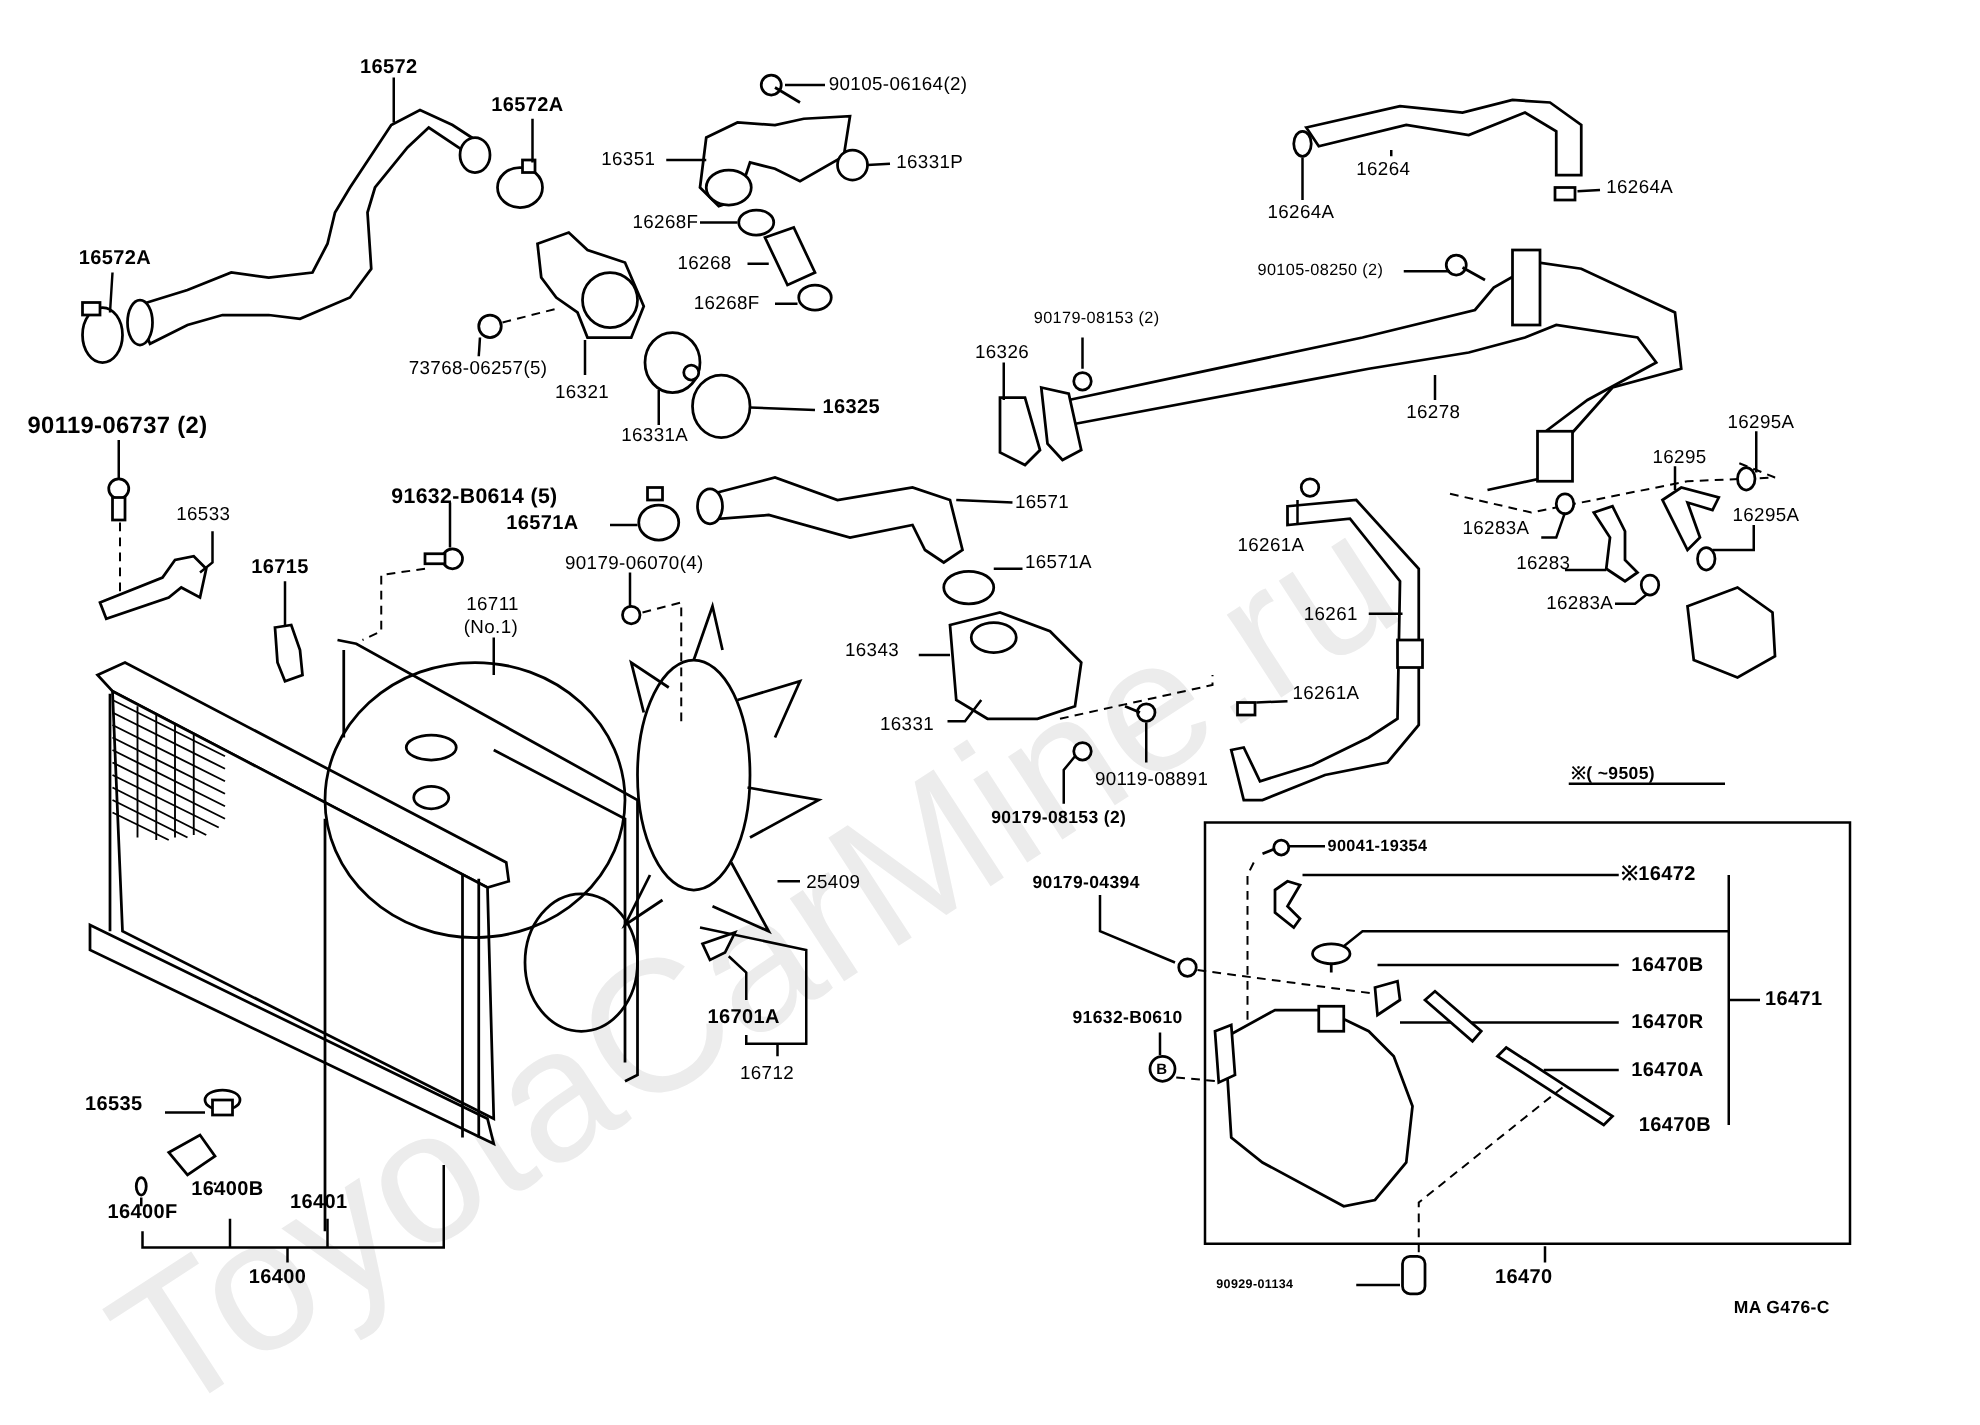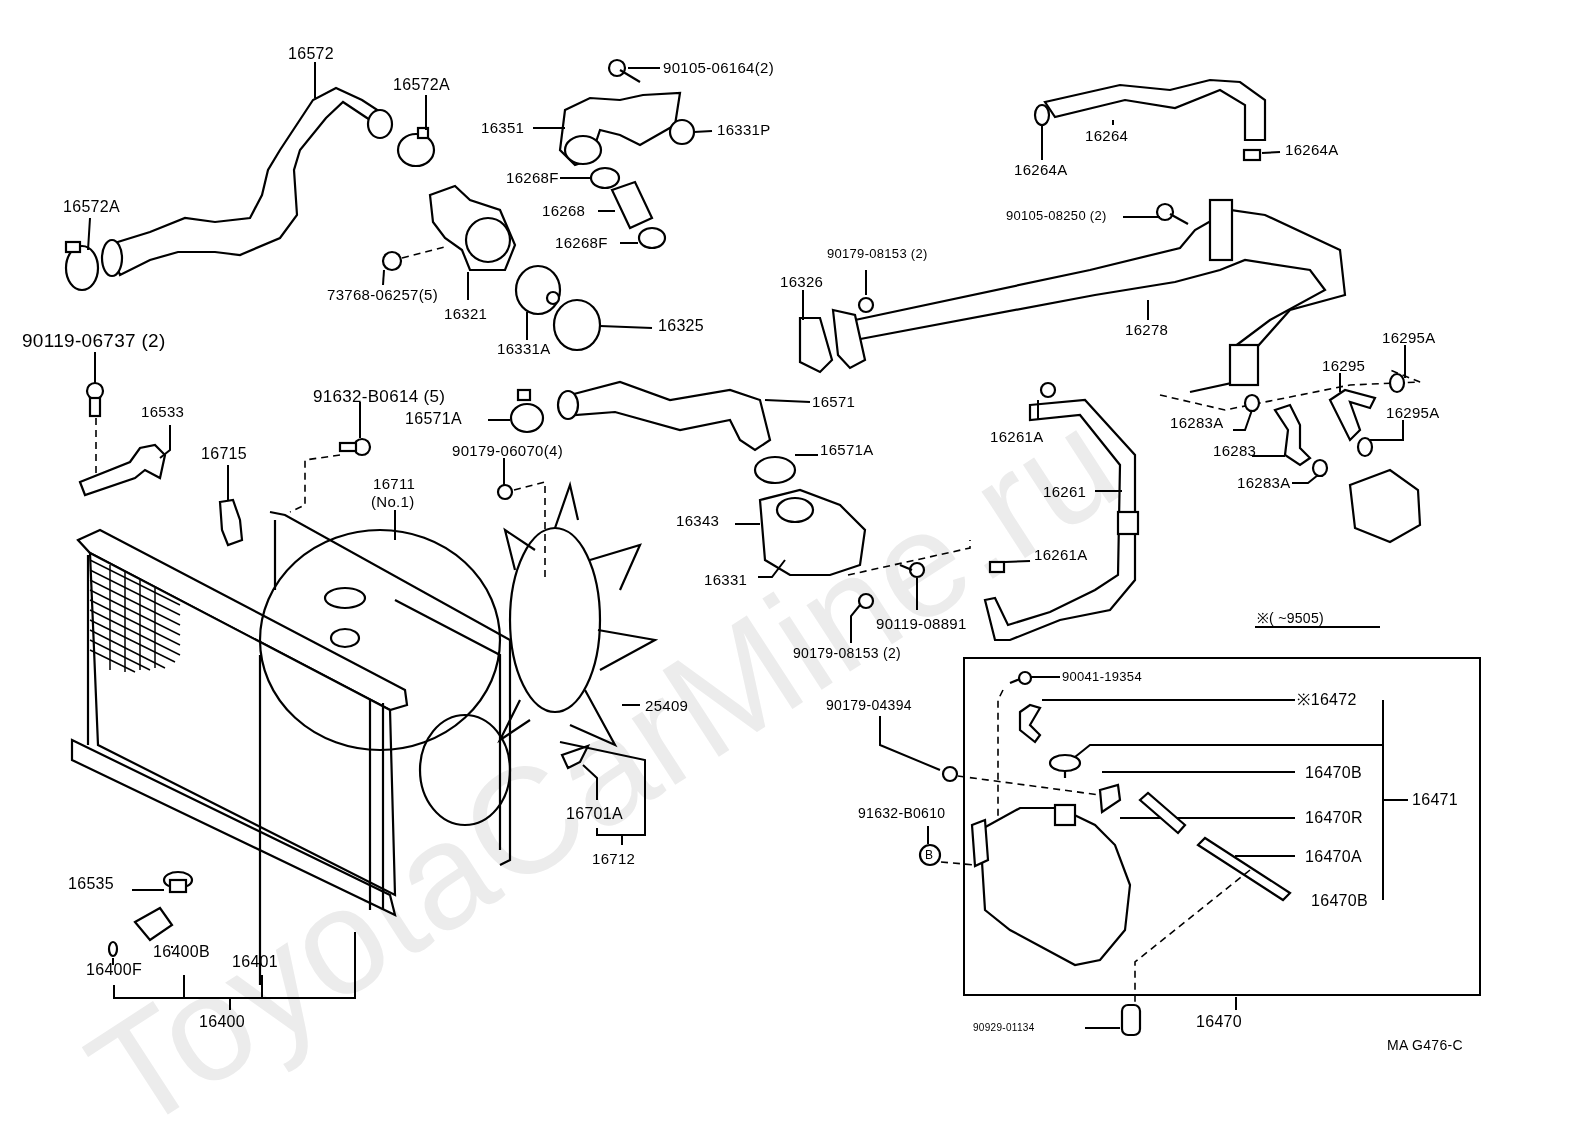--- a/index.html
+++ b/index.html
@@ -1,21 +1,21 @@
 <!DOCTYPE html>
 <html><head>
 <meta charset="utf-8">
 <style>
   html, body { margin: 0; padding: 0; background: #ffffff; }
   body { width: 1584px; height: 1140px; position: relative; overflow: hidden;
          font-family: "Liberation Sans", sans-serif; color: #000; }
   #stage { position: absolute; left: 0; top: 0; width: 1584px; height: 1140px; }
   .lbl { position: absolute; font-family: "Liberation Sans", sans-serif; font-size: 15px;
          line-height: 16px; white-space: nowrap; color: #000; letter-spacing: 0.3px; }
-  .b { font-weight: normal; font-size: 16px; }
+  .b { font-weight: bold; font-size: 16px; }
   .watermark { position: absolute; left: 40px; top: 110px; font-family: "Liberation Sans", sans-serif;
                font-size: 150px; color: #ececec; transform: rotate(-33deg); transform-origin: 0 0;
                white-space: nowrap; font-weight: normal; pointer-events: none; top: 1020px; left: 60px; }
   svg { position: absolute; left: 0; top: 0; }
   .ln { stroke: #000; stroke-width: 2; fill: none; }
   .thin { stroke: #000; stroke-width: 1.5; fill: none; }
   .dash { stroke: #000; stroke-width: 1.6; fill: none; stroke-dasharray: 7 5; }
   .part { stroke: #000; stroke-width: 2.2; fill: #fff; }
   .partn { stroke: #000; stroke-width: 2.2; fill: none; }
   .box { stroke: #000; stroke-width: 2; fill: none; }

